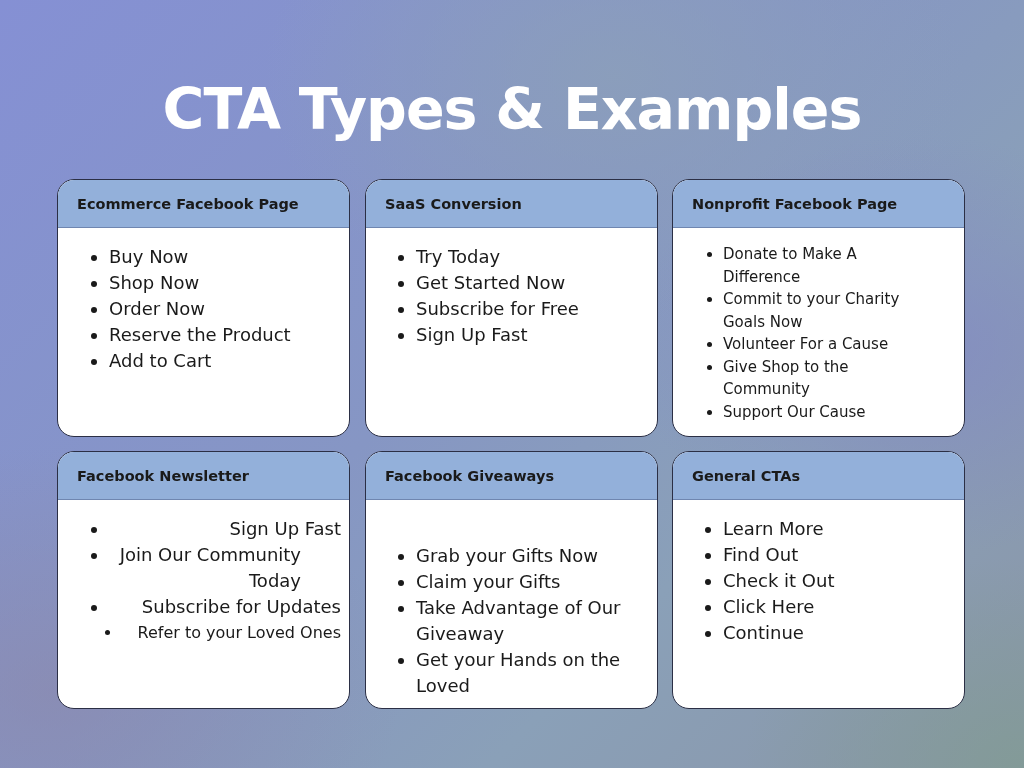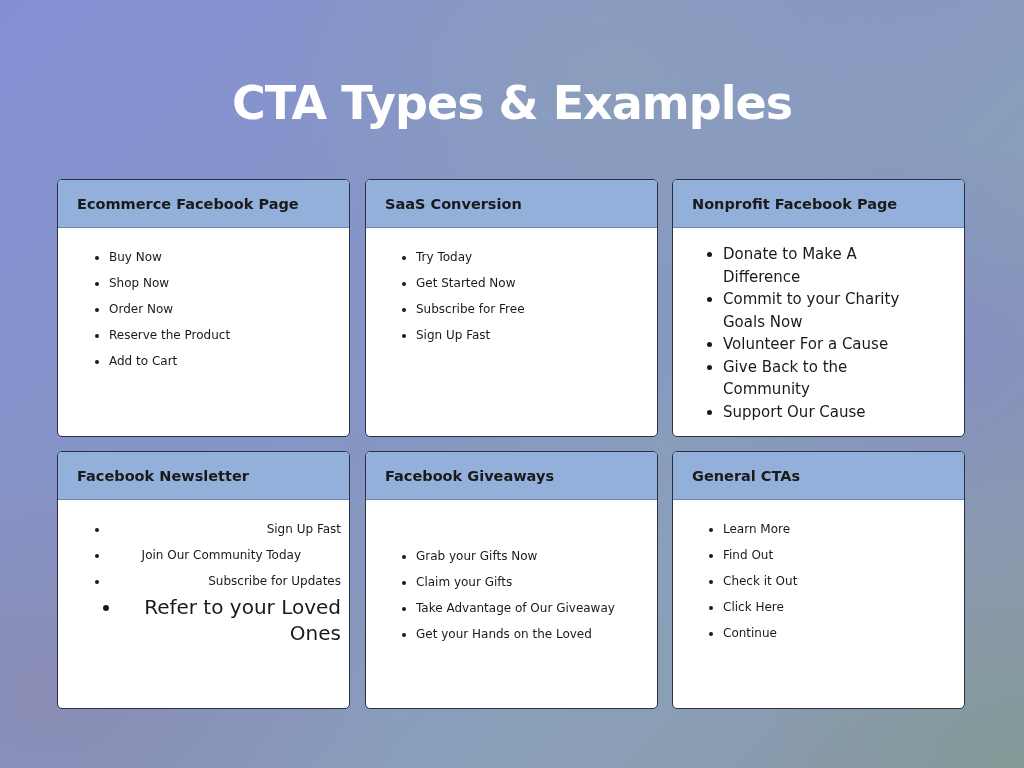--- a/index.html
+++ b/index.html
@@ -8,34 +8,34 @@
     font-family: "Liberation Sans", sans-serif;
     background:
       radial-gradient(ellipse 420px 300px at 90% 45%, rgba(128,128,200,0.55), transparent 70%),
       radial-gradient(ellipse 500px 350px at 5% 90%, rgba(140,135,170,0.6), transparent 70%),
       radial-gradient(ellipse 400px 300px at 100% 100%, rgba(130,155,150,0.9), transparent 70%),
       radial-gradient(ellipse 500px 350px at 60% 10%, rgba(140,160,185,0.8), transparent 70%),
       linear-gradient(135deg, #8590d4 0%, #8696c4 45%, #8aa0b8 70%, #8a96a8 100%);
   }
   .title {
     position:absolute; left:0; top:76px; width:1024px; text-align:center;
-    color:#ffffff; font-weight:bold; font-size:46px; letter-spacing:-1px;
+    color:#ffffff; font-weight:bold; font-size:57px; letter-spacing:-1px;
     font-family: "DejaVu Sans", sans-serif;
   }
   .card {
     position:absolute; width:293px; height:258px; background:#ffffff;
-    border:1px solid #2b2f45; border-radius:5px; overflow:hidden; box-sizing:border-box;
+    border:1px solid #2b2f45; border-radius:17px; overflow:hidden; box-sizing:border-box;
   }
   .card-head {
     height:48px; background:#93b0da; border-bottom:1px solid #6f86b0;
     box-sizing:border-box; padding:0 19px; display:flex; align-items:center;
     font-family: "DejaVu Sans", sans-serif; font-weight:bold; font-size:14.5px; color:#1a1a1a;
   }
   ul { margin:0; padding:16px 14px 0 50px; list-style:disc; }
-  li { font-size:12px; line-height:26px; color:#1a1a1a; font-family: "DejaVu Sans", sans-serif; }
+  li { font-size:18px; line-height:26px; color:#1a1a1a; font-family: "DejaVu Sans", sans-serif; }
   ul.small { padding-top:15px; }
   ul.small li { font-size:15px; line-height:22.5px; }
 </style>
 </head>
 <body>
 
 <h1 class="title" style="margin:0;">CTA Types &amp; Examples</h1>
 
 <div class="card" style="left:57px; top:179px;">
   <div class="card-head">Ecommerce Facebook Page</div>
@@ -57,32 +57,32 @@
     <li>Sign Up Fast</li>
   </ul>
 </div>
 
 <div class="card" style="left:672px; top:179px;">
   <div class="card-head">Nonprofit Facebook Page</div>
   <ul class="small" style="padding-right:46px;">
     <li>Donate to Make A Difference</li>
     <li>Commit to your Charity Goals Now</li>
     <li>Volunteer For a Cause</li>
-    <li>Give Back to the Community</li>
+    <li>Give Shop to the Community</li>
     <li>Support Our Cause</li>
   </ul>
 </div>
 
 <div class="card" style="left:57px; top:451px;text-align:right;">
   <div class="card-head">Facebook Newsletter</div>
   <ul style="padding-left:51px; padding-right:8px;">
     <li>Sign Up Fast</li>
     <li style="padding-right:40px;">Join Our Community Today</li>
     <li>Subscribe for Updates</li>
-    <li style="font-size:20px;margin-left:13px;">Refer to your Loved Ones</li>
+    <li style="font-size:16px;margin-left:13px;">Refer to your Loved Ones</li>
   </ul>
 </div>
 
 <div class="card" style="left:365px; top:451px;">
   <div class="card-head">Facebook Giveaways</div>
   <ul style="padding-right:25px;margin-top:27px;">
     <li>Grab your Gifts Now</li>
     <li>Claim your Gifts</li>
     <li>Take Advantage of Our Giveaway</li>
     <li>Get your Hands on the Loved</li>

